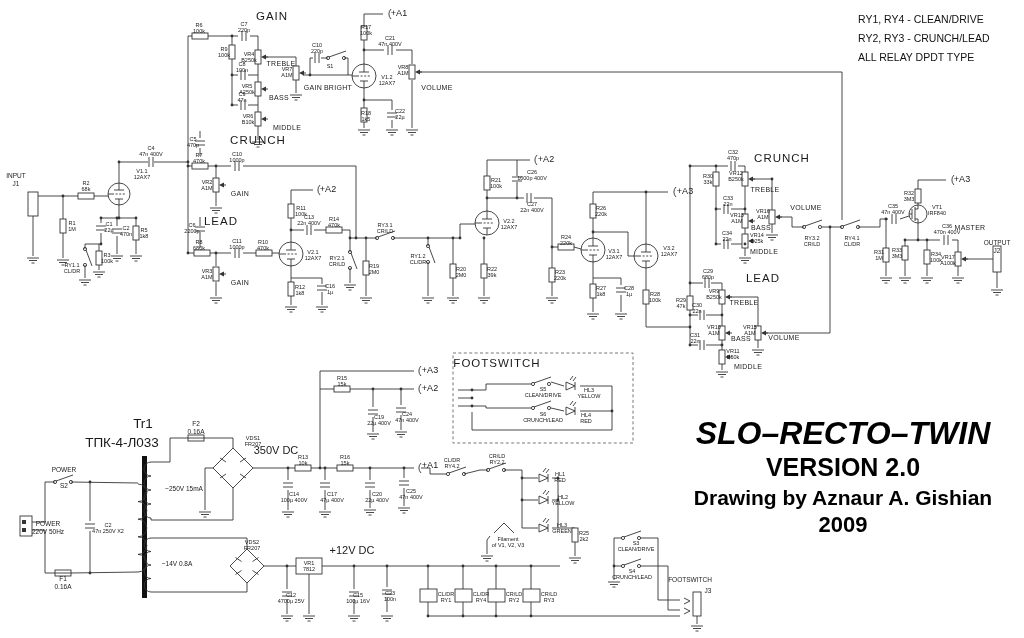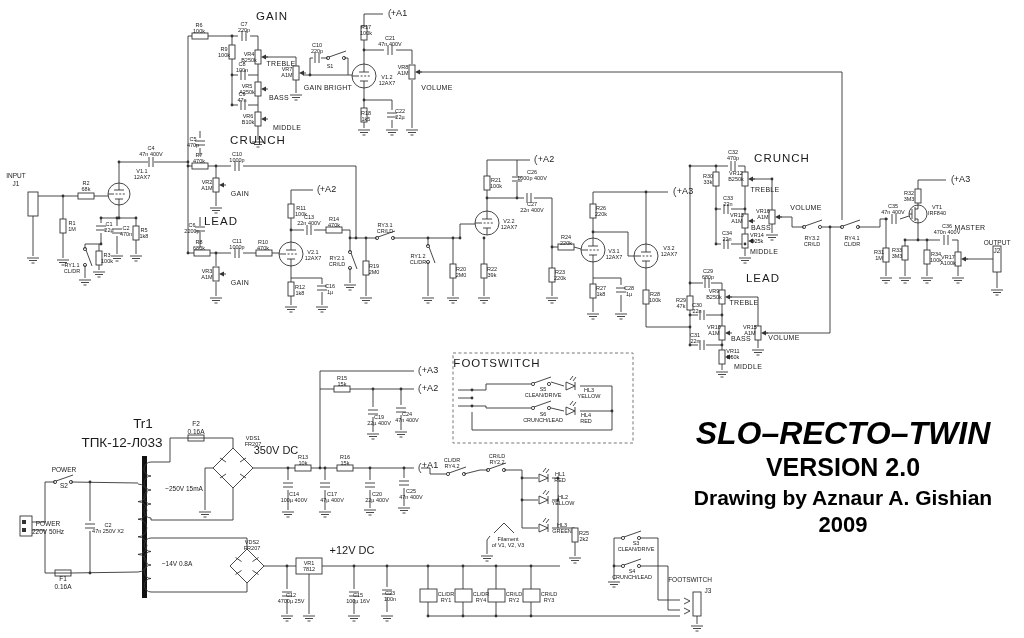--- a/index.html
+++ b/index.html
@@ -796,21 +796,21 @@
       <div class="lbl rail" style="left: 430px; top: 370px;">+A3</div>
       <div class="lbl sec" style="left: 272px; top: 17px;">GAIN</div>
       <div class="lbl sec" style="left: 258px; top: 141px;">CRUNCH</div>
       <div class="lbl sec" style="left: 221px; top: 222px;">LEAD</div>
       <div class="lbl sec" style="left: 782px; top: 159px;">CRUNCH</div>
       <div class="lbl sec" style="left: 763px; top: 279px;">LEAD</div>
       <div class="lbl sec" style="left: 497px; top: 364px;">FOOTSWITCH</div>
       <div class="lbl big" style="left: 276px; top: 450px;">350V DC</div>
       <div class="lbl big" style="left: 352px; top: 550px;">+12V DC</div>
       <div class="lbl big2" style="left: 143px; top: 424px; text-align: right;">Tr1</div>
-      <div class="lbl big2" style="left: 122px; top: 443px;">ТПК-12-Л033</div>
+      <div class="lbl big2" style="left: 122px; top: 443px;">ТПК-4-Л033</div>
       <div class="lbl m" style="left: 281px; top: 64px;">TREBLE</div>
       <div class="lbl m" style="left: 279px; top: 98px;">BASS</div>
       <div class="lbl m" style="left: 287px; top: 128px;">MIDDLE</div>
       <div class="lbl m" style="left: 313px; top: 88px;">GAIN</div>
       <div class="lbl m" style="left: 338px; top: 88px;">BRIGHT</div>
       <div class="lbl m" style="left: 437px; top: 88px;">VOLUME</div>
       <div class="lbl m" style="left: 240px; top: 194px;">GAIN</div>
       <div class="lbl m" style="left: 240px; top: 283px;">GAIN</div>
       <div class="lbl m" style="left: 765px; top: 190px;">TREBLE</div>
       <div class="lbl m" style="left: 761px; top: 228px;">BASS</div>
@@ -1067,20 +1067,25 @@
       <div class="lbl xs" style="left: 543px; top: 392px;">S5
 CLEAN/DRIVE</div>
       <div class="lbl xs" style="left: 543px; top: 417px;">S6
 CRUNCH/LEAD</div>
       <div class="lbl xs" style="left: 589px; top: 393px;">HL3
 YELLOW</div>
       <div class="lbl xs" style="left: 586px; top: 418px;">HL4
 RED</div>
     </div>
 
+  <div class="relay-note">
+    <div>RY1, RY4 - CLEAN/DRIVE</div>
+    <div>RY2, RY3 - CRUNCH/LEAD</div>
+    <div>ALL RELAY DPDT TYPE</div>
+  </div>
 
   <div class="titleblock">
     <div class="tb1">SLO–RECTO–TWIN</div>
     <div class="tb2">VERSION 2.0</div>
     <div class="tb3">Drawing by Aznaur A. Gishian</div>
     <div class="tb4">2009</div>
   </div>
 </div>
 
 </body></html>

